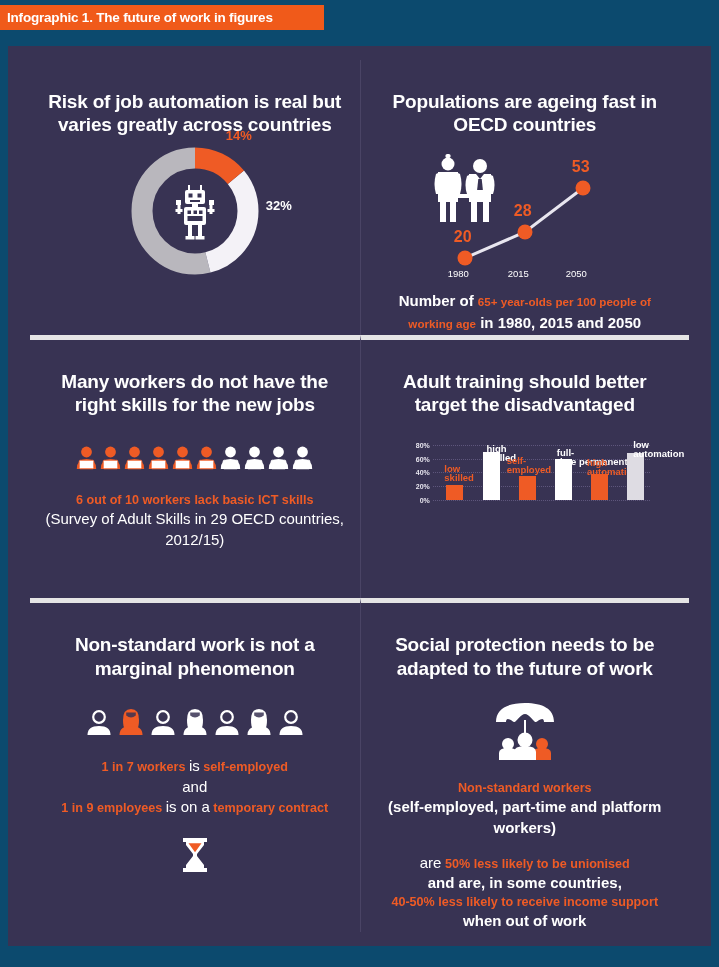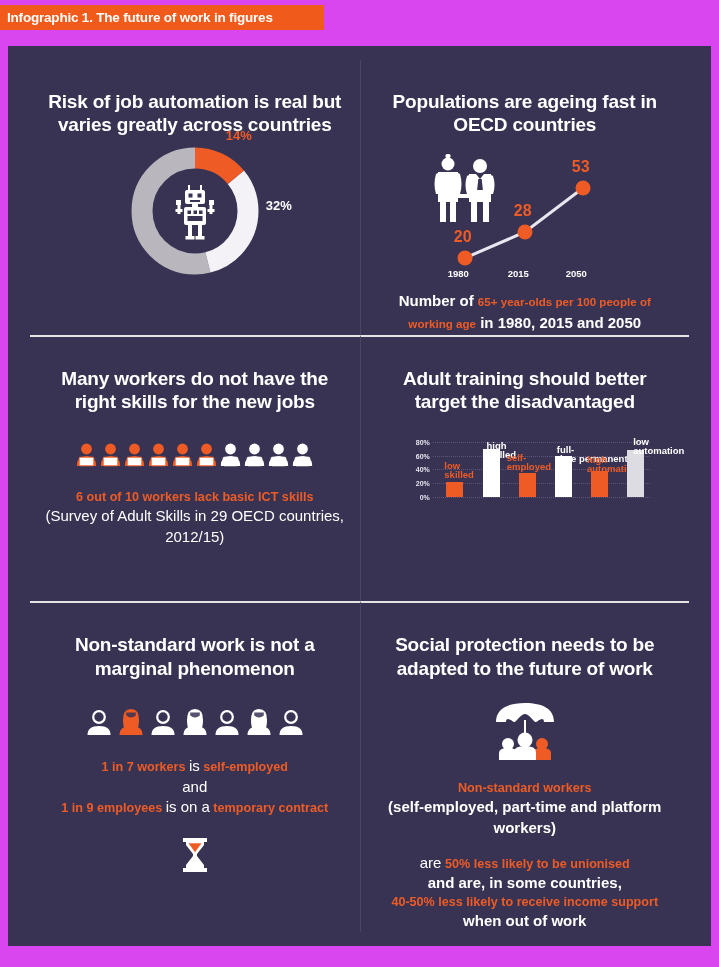--- a/index.html
+++ b/index.html
@@ -2,21 +2,21 @@
 <html><head>
 <meta charset="utf-8">
 <style>
   html,body{margin:0;padding:0;}
   body{
     width:719px;height:967px;
     background:#ffffff;
     font-family:"Liberation Sans", sans-serif;
     overflow:hidden;
   }
-  .page{position:relative;width:719px;height:967px;background:#d946ef;}
+  .page{position:relative;width:719px;height:967px;background:#0c4a6e;}
 
   
   .header-bar{
     position:absolute;left:0;top:5px;width:324px;height:25px;
     background:#f05a1a;
     display:flex;align-items:center;
   }
   .header-title{
     color:#ffffff;font-size:13.5px;font-weight:bold;
     letter-spacing:-0.2px;padding-left:7px;white-space:nowrap;
@@ -28,21 +28,21 @@
     background:#383353;
   }
   .grid{
     position:absolute;left:22px;top:14px;width:659px;height:872px;
     display:grid;
     grid-template-columns:1fr 1fr;
     grid-template-rows:1fr 1fr 1fr;
   }
   .cell{position:relative;padding:0 8px;}
   .cell.col-r{border-left:1px solid #4a4465;}
-  .cell.row-m,.cell.row-b{border-top:2px solid #e5e5e5;}
+  .cell.row-m,.cell.row-b{border-top:5px solid #e5e5e5;}
 
   .panel{
     position:relative;width:100%;height:100%;
     display:flex;flex-direction:column;align-items:center;
     padding-top:30px;box-sizing:border-box;
   }
   .ttl{
     color:#ffffff;font-size:19px;font-weight:bold;line-height:1.22;
     text-align:center;letter-spacing:-0.2px;max-width:300px;
   }
@@ -59,21 +59,21 @@
 
   
   .donut-wrap{position:relative;width:150px;height:150px;}
   .donut-lbl{position:absolute;font-weight:bold;font-size:13px;}
   .lbl-14{left:106px;top:-8px;color:#ef5b25;}
   .lbl-32{left:146px;top:62px;color:#ffffff;}
 
   
   .linechart{position:relative;width:210px;height:130px;}
   .pt-lbl{position:absolute;color:#ef5b25;font-weight:bold;font-size:16px;}
-  .x-lbl{position:absolute;color:#ffffff;font-weight:bold;font-size:9.5px;}
+  .x-lbl{position:absolute;color:#ffffff;font-weight:normal;font-size:9.5px;}
 
   
   .people-row{display:flex;gap:3px;align-items:flex-end;}
 
   
   .barchart{position:relative;width:250px;height:78px;}
   .bc-axis{position:absolute;left:0;top:0;width:30px;height:62px;}
   .bc-tick{position:absolute;right:0;color:#e8e6ef;font-size:7px;font-weight:bold;transform:translateY(-50%);}
   .bc-plot{position:absolute;left:33px;top:0;right:0;height:62px;}
   .bc-grid{position:absolute;left:0;right:0;border-top:1px dotted #5e567c;}

